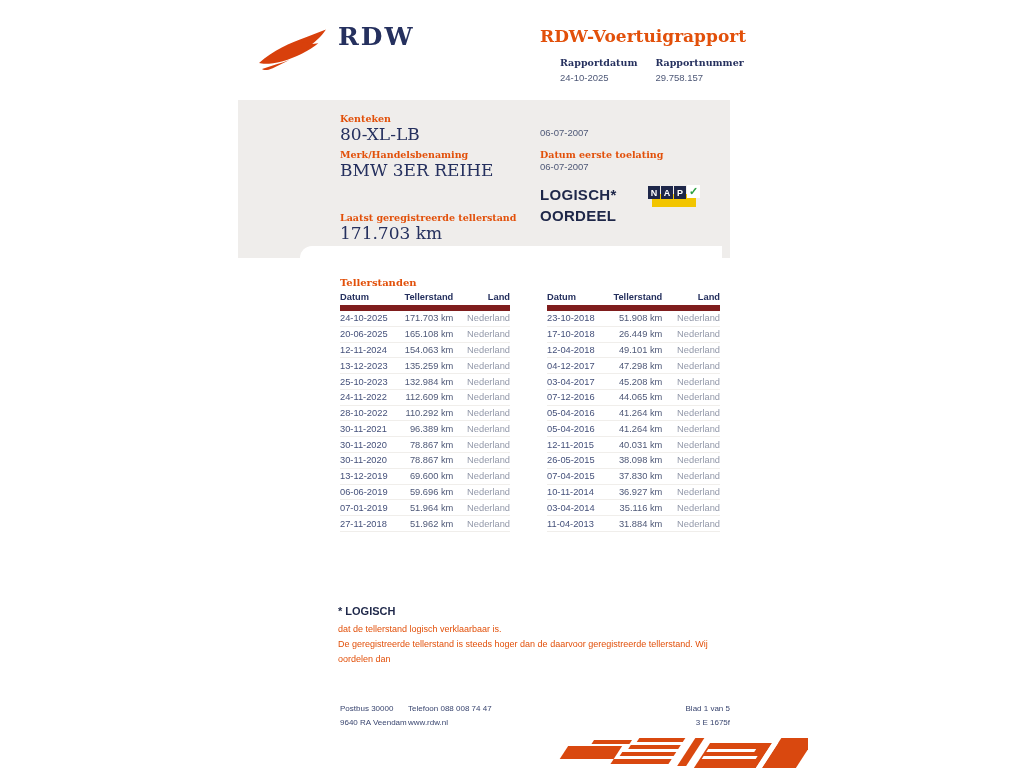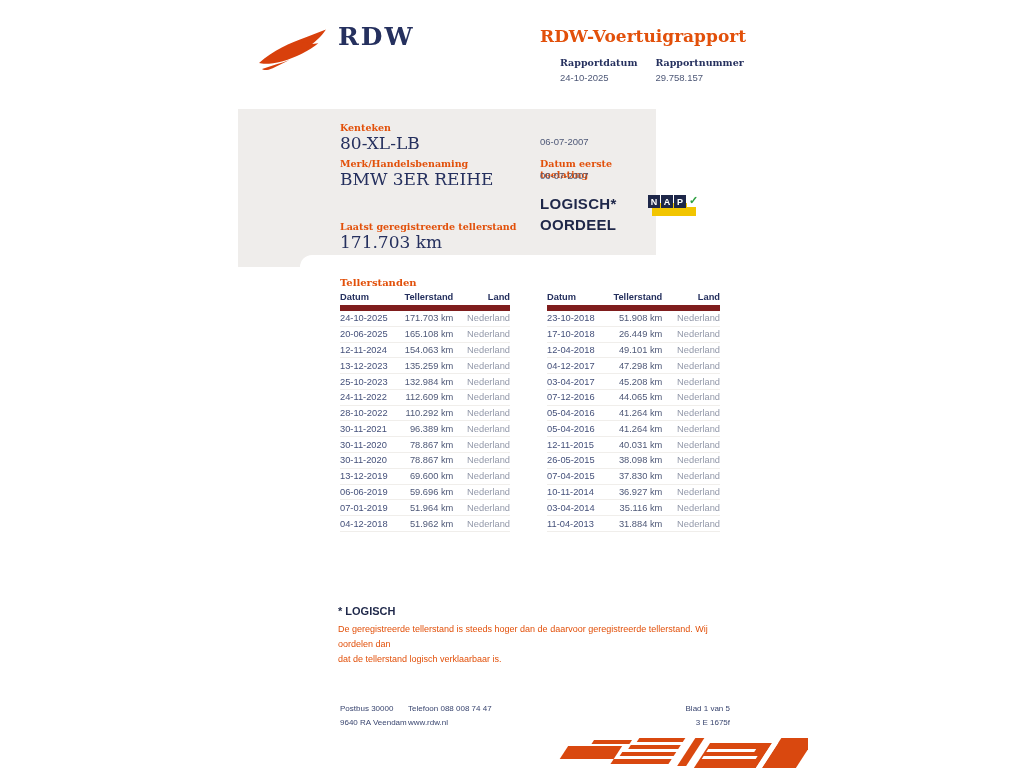--- a/index.html
+++ b/index.html
@@ -10,21 +10,21 @@
   .logo-wing { position:absolute; left:256px; top:24px; }
   .logo-text { position:absolute; left:338px; top:22px; font-family:"DejaVu Serif", serif;
                font-weight:700; font-size:25px; letter-spacing:2px; color:#25305e; }
   .doc-title { position:absolute; left:540px; top:26px; font-family:"DejaVu Serif", serif;
                font-weight:700; font-size:17px; color:#e2500a; }
   .meta { position:absolute; left:560px; top:57px; display:flex; gap:18px; }
   .meta .lbl { font-family:"DejaVu Serif", serif; font-weight:700; font-size:9.5px; color:#25305e; }
   .meta .val { font-size:9.5px; color:#4e5877; margin-top:4px; }
 
   
-  .panel { position:absolute; left:238px; top:109px; width:418px; height:158px; background:#efedeb; }
+  .panel { position:absolute; left:238px; top:100px; width:492px; height:158px; background:#efedeb; }
   .panel-notch { position:absolute; left:62px; top:146px; width:422px; height:12px;
                  background:#ffffff; border-top-left-radius:12px; }
   .olabel { font-family:"DejaVu Serif", serif; font-weight:700; font-size:9.5px; color:#e2500a; }
   .bigval { font-family:"DejaVu Serif", serif; font-size:17px; color:#25305e; }
   .smallval { font-size:9.5px; color:#4e5877; }
   .pos { position:absolute; }
   .oordeel { font-size:15px; font-weight:700; color:#1e2749; line-height:21px; letter-spacing:0.3px; }
 
   
   .nap { position:absolute; left:410px; top:86px; width:52px; height:24px; }
@@ -193,21 +193,21 @@
             <td>06-06-2019</td>
             <td>59.696 km</td>
             <td>Nederland</td>
           </tr>
           <tr>
             <td>07-01-2019</td>
             <td>51.964 km</td>
             <td>Nederland</td>
           </tr>
           <tr>
-            <td>04-12-2018</td>
+            <td>27-11-2018</td>
             <td>51.962 km</td>
             <td>Nederland</td>
           </tr>
         </tbody>
     </table>
     <table class="kmtable">
       <thead>
           <tr>
             <th>Datum</th>
             <th>Tellerstand</th>
@@ -284,22 +284,22 @@
             <td>11-04-2013</td>
             <td>31.884 km</td>
             <td>Nederland</td>
           </tr>
         </tbody>
     </table>
   </div>
 
   <div class="footnote-title">* LOGISCH</div>
   <div class="footnote-body">
+    <div>dat de tellerstand logisch verklaarbaar is.</div>
     <div>De geregistreerde tellerstand is steeds hoger dan de daarvoor geregistreerde tellerstand. Wij oordelen dan</div>
-    <div>dat de tellerstand logisch verklaarbaar is.</div>
   </div>
 
   <div class="footer-col c1">
     <div>Postbus 30000</div>
     <div>9640 RA Veendam</div>
   </div>
   <div class="footer-col c2">
     <div>Telefoon 088 008 74 47</div>
     <div>www.rdw.nl</div>
   </div>

